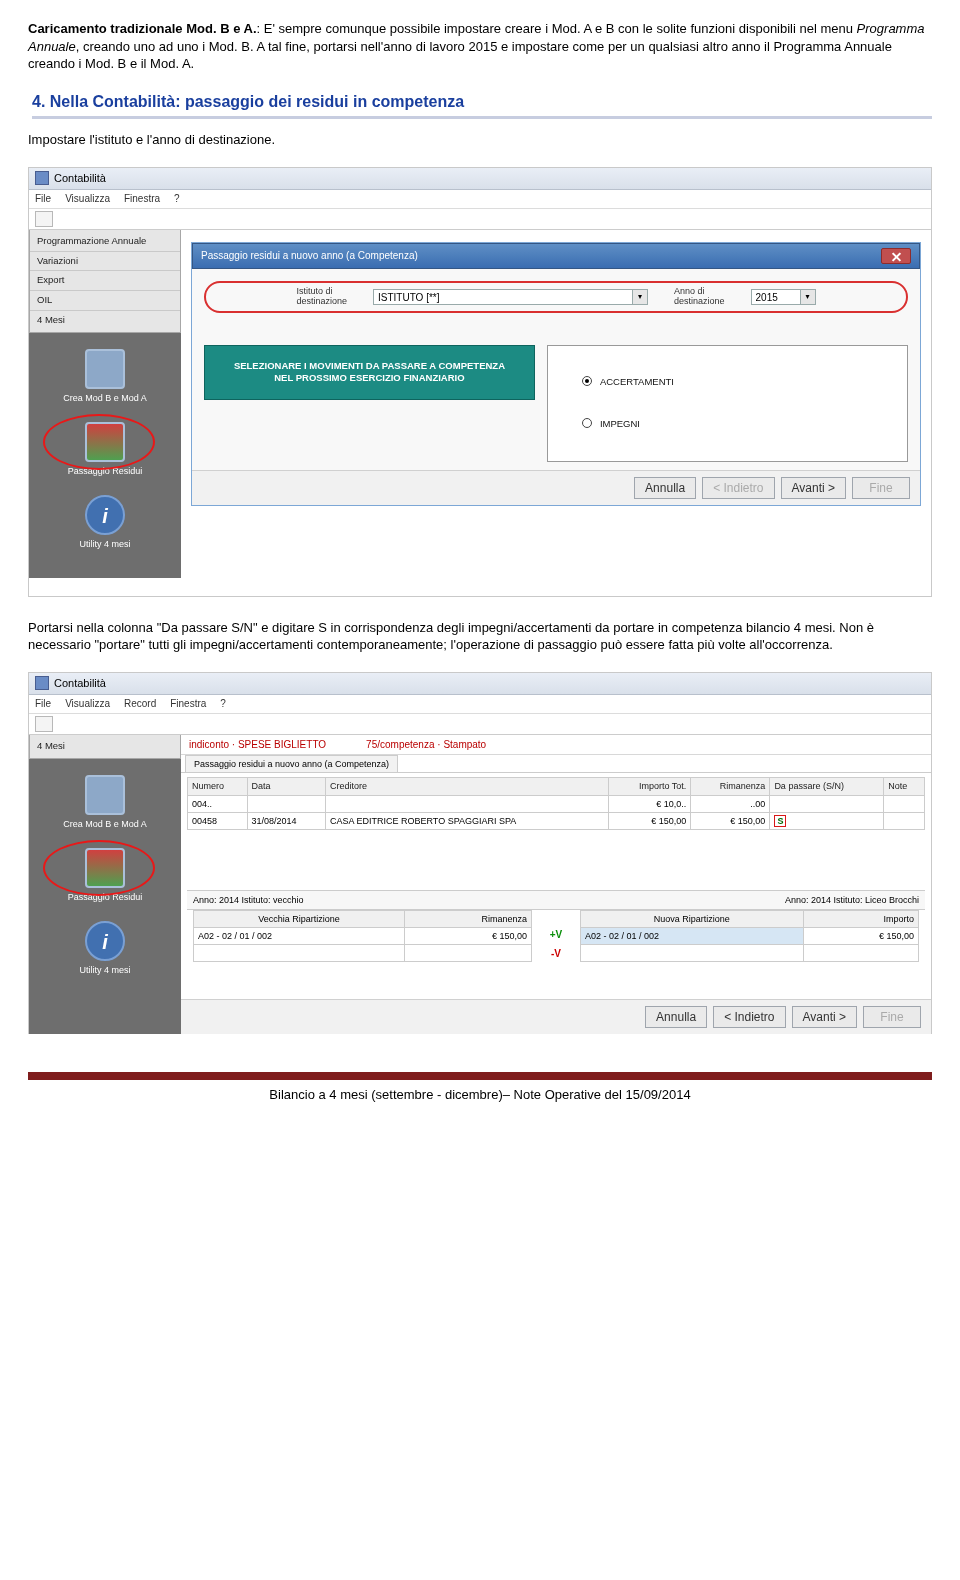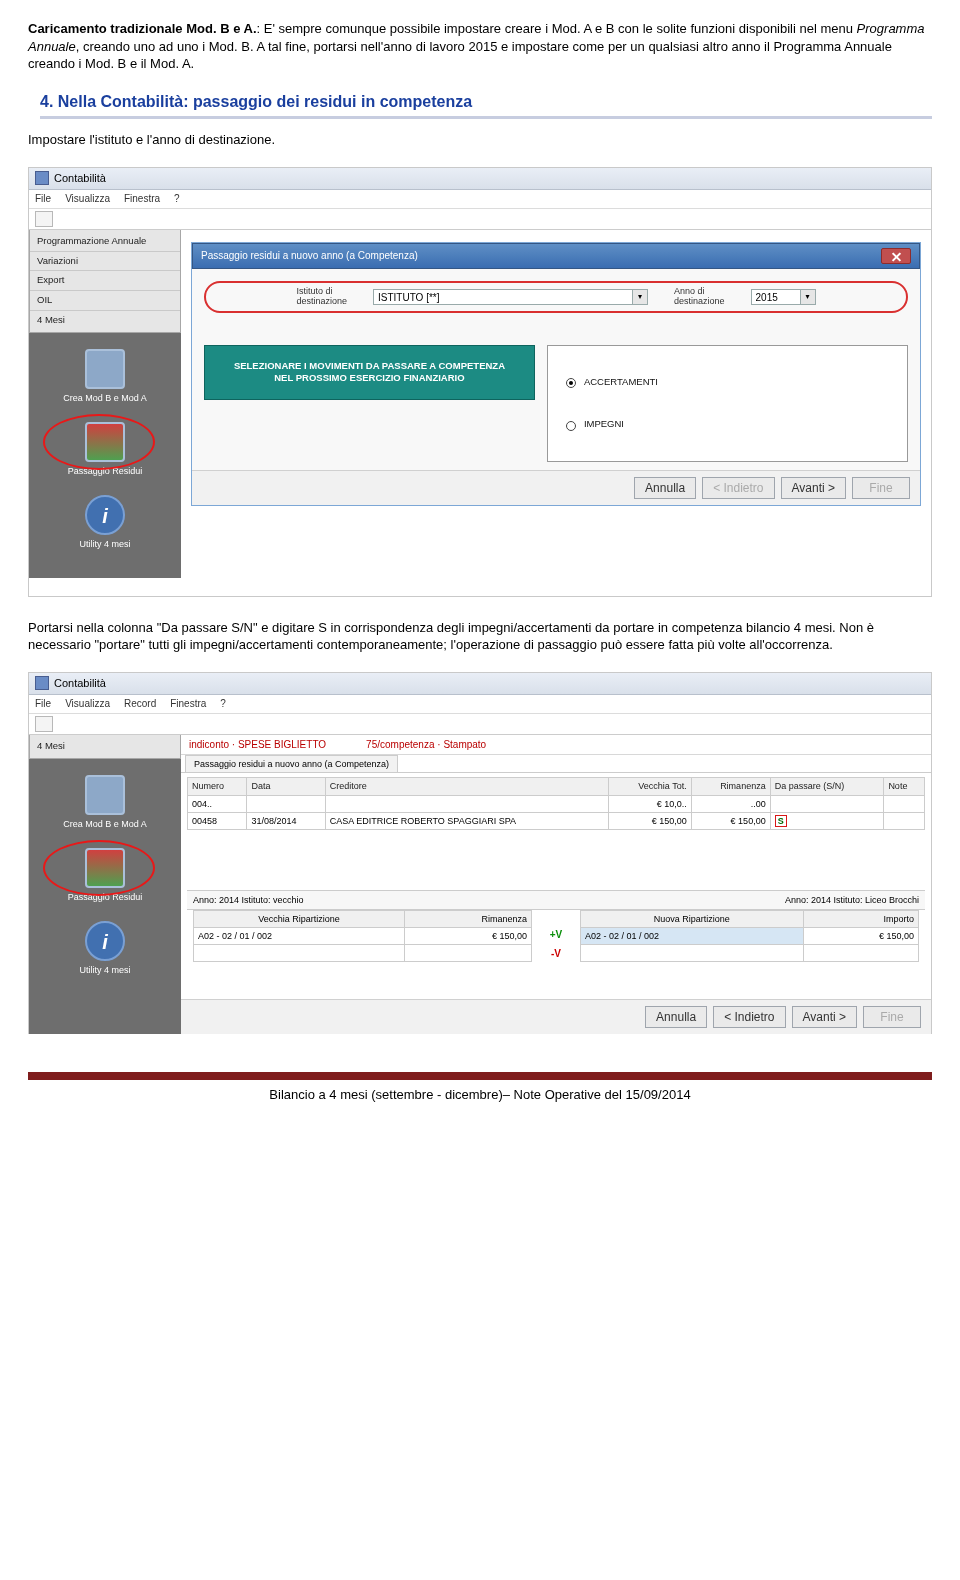--- a/index.html
+++ b/index.html
@@ -15,21 +15,21 @@
   .bold { font-weight: bold; }
   .italic { font-style: italic; }
   .para { margin-bottom: 18px; }
   h3.section-title {
     color: #1a3f9e;
     font-family: Tahoma, Verdana, sans-serif;
     font-size: 16px;
     font-weight: bold;
     border-bottom: 3px solid #c7cde0;
     padding-bottom: 4px;
-    margin: 18px 0 12px 12px;
+    margin: 18px 0 12px 4px;
   }
   
   .shot {
     width: 100%;
     border: 1px solid #c9c9c9;
     margin: 14px 0 22px 0;
     background: #fff;
   }
   .titlebar {
     height: 22px;
@@ -106,21 +106,21 @@
   .dlg-title .closebtn::after{transform:rotate(-45deg);}
   .dlg-body{padding:12px 12px 8px 12px;}
   .fields-row{display:flex;gap:26px;align-items:center;border:2px solid #d93030;border-radius:16px;padding:4px 12px;justify-content:center;}
   .fld-lbl{font-size:9px;color:#333;line-height:1.1;}
   .fld-input{border:1px solid #9aa;background:#fff;padding:1px 4px;font-size:10px;height:16px;}
   .fld-arrow{width:15px;height:16px;border:1px solid #9aa;border-left:none;background:#e6e6e6;font-size:8px;text-align:center;line-height:14px;}
   .teal-box{background:#1c8b83;color:#fff;border:1px solid #0e645e;padding:14px 16px;font-size:10px;font-weight:bold;margin-top:12px;}
   .lower-row{display:flex;margin-top:32px;gap:12px;align-items:flex-start;}
   .teal-small{background:#1c8b83;color:#fff;border:1px solid #0e645e;padding:14px 18px;font-size:9.5px;font-weight:bold;text-align:center;width:47%;}
   .white-box{border:1px solid #999;background:#fff;padding:16px 18px;flex:1;font-size:9.5px;color:#111;}
-  .radio-row{display:flex;align-items:flex-end;gap:8px;margin:14px 0;}
+  .radio-row{display:flex;align-items:flex-start;gap:8px;margin:14px 16px;}
   .radio{width:10px;height:10px;border:1px solid #444;border-radius:50%;background:#fff;position:relative;}
   .radio.checked::after{content:"";position:absolute;width:4px;height:4px;background:#000;border-radius:50%;left:2px;top:2px;}
   .dlg-foot{display:flex;justify-content:flex-end;gap:6px;padding:6px 10px;border-top:1px solid #d0d0d0;background:#f1f1f1;}
   .wbtn{font-size:12px;padding:2px 10px;border:1px solid #9fa5ad;background:#eaeaea;color:#333;min-width:58px;text-align:center;}
   .wbtn.dis{color:#aaa;}
   
   .tabbar{height:18px;border-bottom:1px solid #ccc;display:flex;align-items:flex-end;padding-left:4px;gap:2px;font-size:9px;}
   .tab{border:1px solid #ccc;border-bottom:none;padding:2px 8px;background:#f2f2f2;}
   .databar{padding:3px 8px;font-size:10px;color:#b90000;border-bottom:1px solid #d8d8d8;display:flex;gap:40px;}
   .table1{width:100%;border-collapse:collapse;font-size:9px;}
@@ -289,21 +289,21 @@
       <div class="tabbar">
         <span class="tab">Passaggio residui a nuovo anno (a Competenza)</span>
       </div>
       <div style="padding:4px 6px;">
         <table class="table1">
           <tbody>
               <tr>
             <th>Numero</th>
             <th>Data</th>
             <th>Creditore</th>
-            <th class="rt">Vecchia Tot.</th>
+            <th class="rt">Importo Tot.</th>
             <th class="rt">Rimanenza</th>
             <th>Da passare (S/N)</th>
             <th>Note</th>
           </tr>
           <tr>
             <td>004..</td>
             <td></td>
             <td></td>
             <td class="rt">€ 10,0..</td>
             <td class="rt">..00</td>

